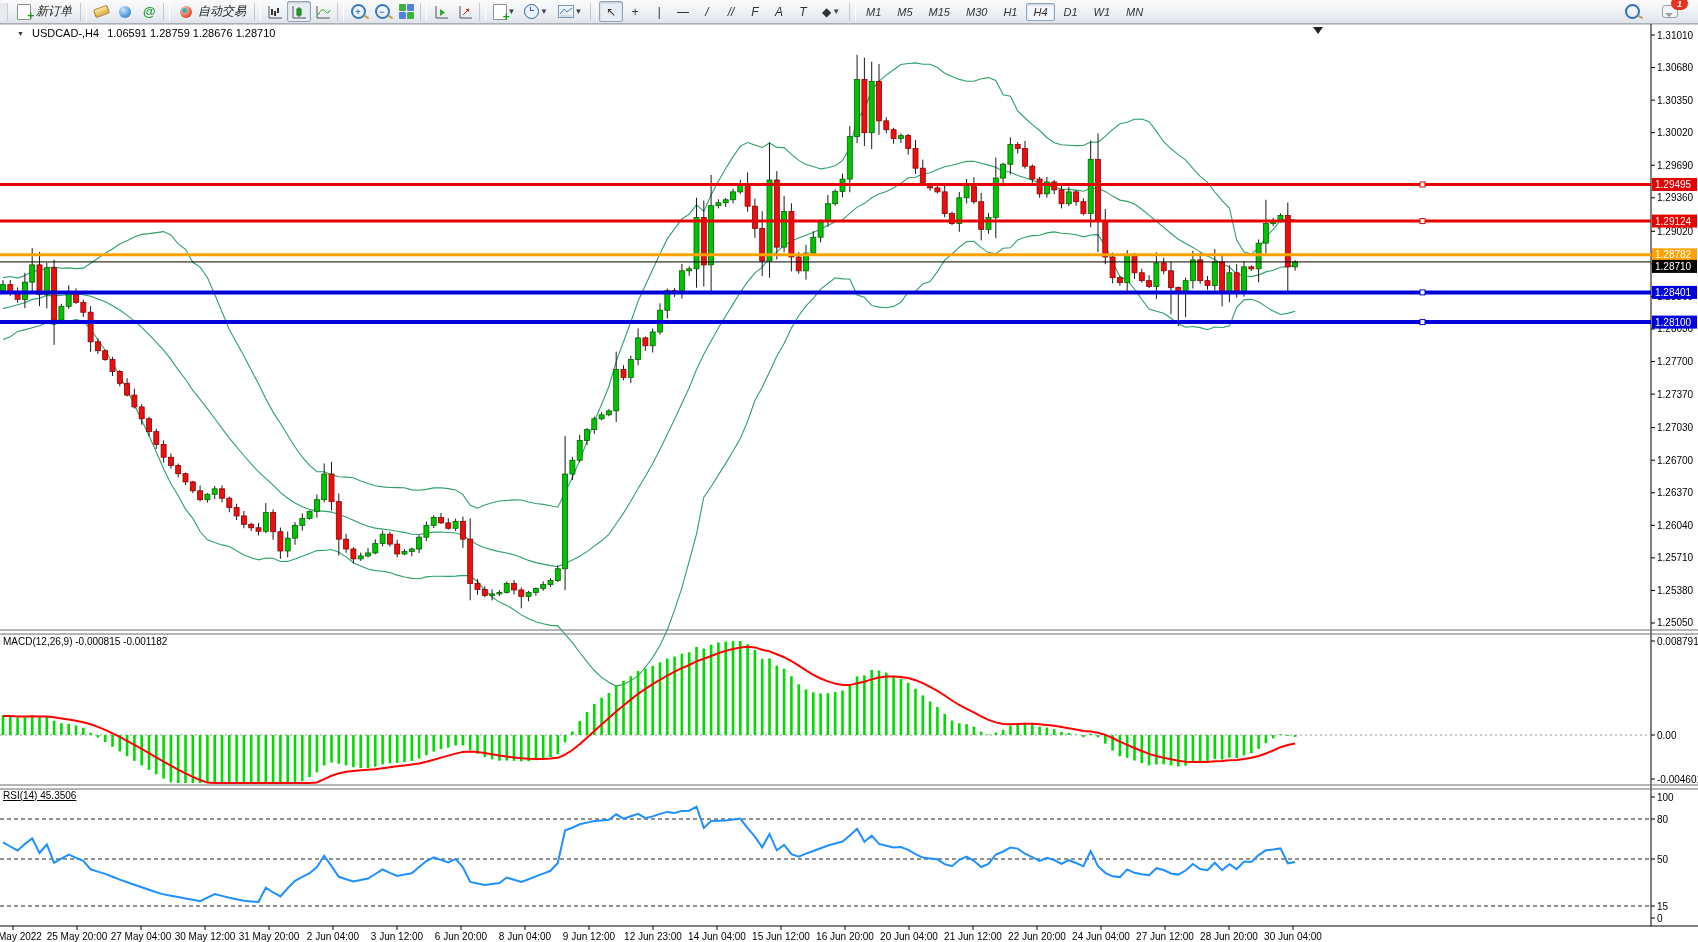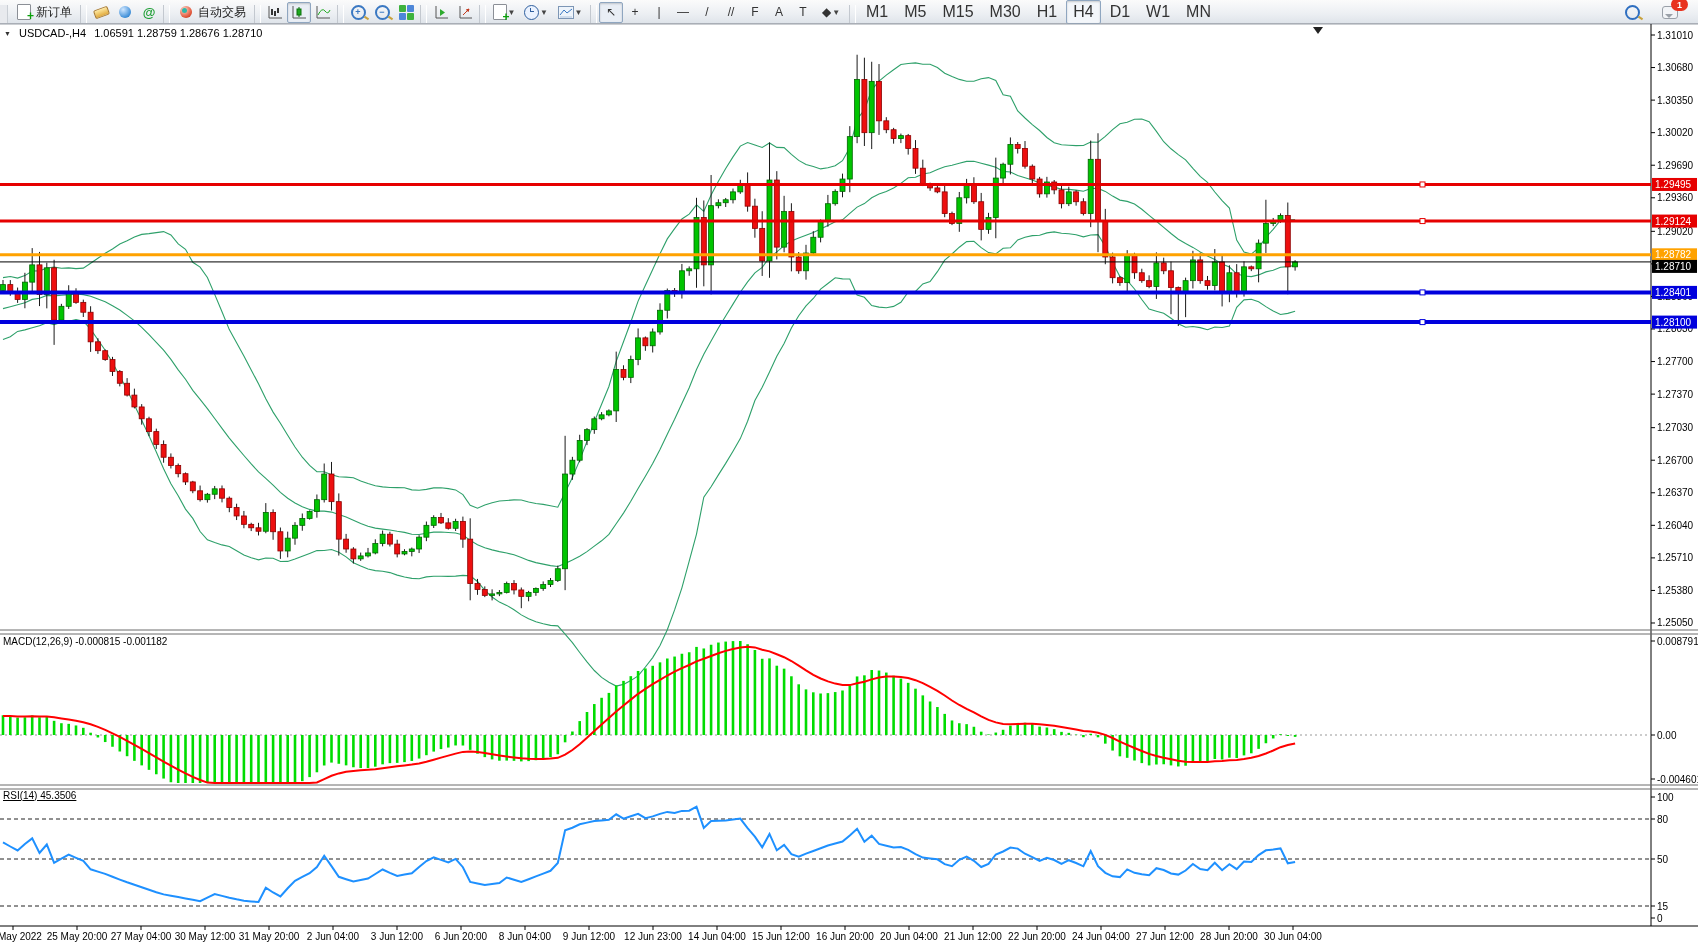--- a/index.html
+++ b/index.html
@@ -1,30 +1,30 @@
 <!DOCTYPE html>
 <html><head>
 <meta charset="utf-8">
 <style>
   html,body{margin:0;padding:0;width:1698px;height:942px;overflow:hidden;
     font-family:"Liberation Sans","DejaVu Sans",sans-serif;background:#ffffff;}
   #toolbar{position:absolute;left:0;top:0;width:1698px;height:23px;
     background:linear-gradient(#fbfbfb,#eceff3 60%,#dfe4ea);
-    border-bottom:1px solid #b7bcc3;display:flex;align-items:flex-end;font-size:12px;color:#222;}
+    border-bottom:1px solid #b7bcc3;display:flex;align-items:center;font-size:12px;color:#222;font-style:italic;}
   .tb-group{display:flex;align-items:center;height:22px;}
   .tb-sep{width:5px;height:18px;margin:0 2px;
     border-left:1px solid #c3c8cf;border-right:1px solid #ffffff;}
   .tb-btn{display:flex;align-items:center;gap:4px;padding:1px 5px;height:19px;
     border:1px solid transparent;border-radius:2px;cursor:default;white-space:nowrap;}
   .tb-ico{width:16px;height:16px;display:inline-flex;align-items:center;justify-content:center;
     font-size:12px;line-height:16px;}
   .glyph-btn{width:22px;height:19px;display:flex;align-items:center;justify-content:center;
     font-size:12px;color:#333;border:1px solid transparent;border-radius:2px;}
   .glyph-btn.pressed{border:1px solid #8fa6c0;background:#e9eef5;box-shadow:inset 0 1px 2px rgba(0,0,0,.18);}
-  .tf-btn{padding:2px 6px;margin:0 1px;font-size:16px;color:#333;border:1px solid transparent;border-radius:2px;}
+  .tf-btn{padding:2px 6px;margin:0 1px;font-size:11px;color:#333;border:1px solid transparent;border-radius:2px;}
   .tf-btn.active{border:1px solid #8fa6c0;background:#f3f6fa;box-shadow:inset 0 1px 2px rgba(0,0,0,.18);}
   .dd{font-size:8px;color:#444;margin-left:1px;}
   .doc-ico{position:relative;width:12px;height:14px;background:#fff;border:1px solid #8b8f96;border-radius:1px;}
   .doc-ico:after{content:"+";position:absolute;right:-4px;bottom:-5px;color:#0aa00a;font-weight:bold;font-size:12px;}
   .crayon{width:13px;height:7px;background:linear-gradient(#ffe9a0,#e0a93c);border:1px solid #a8782a;
     transform:rotate(-20deg);border-radius:2px;}
   .ball-blue{width:12px;height:12px;border-radius:50%;background:radial-gradient(circle at 35% 30%,#cfe6ff,#3f8fd8 70%,#1c5fa0);}
   .at-green{color:#1d9e33;font-weight:bold;font-size:13px;}
   .ball-red{width:12px;height:12px;border-radius:50%;background:radial-gradient(circle at 35% 30%,#ffd9cc,#e2573b 65%,#9e2a14);position:relative;}
   .ball-red:after{content:"";position:absolute;left:2px;top:2px;width:5px;height:5px;border-radius:50%;background:#2fb7a8;}
@@ -33,21 +33,21 @@
   .mag:after{content:"";position:absolute;width:5px;height:2px;background:#c8a23c;right:-5px;bottom:-1px;transform:rotate(35deg);}
   .tile{display:grid;grid-template-columns:7px 7px;grid-template-rows:7px 7px;gap:1px;}
   .tile div{border-radius:1px;}
   .clock{width:13px;height:13px;border-radius:50%;border:1px solid #2f5f9e;background:#eaf2ff;position:relative;}
   .clock:after{content:"";position:absolute;left:5px;top:2px;width:1px;height:4px;background:#2f5f9e;}
   .clock:before{content:"";position:absolute;left:5px;top:5px;width:4px;height:1px;background:#2f5f9e;}
   .bubble{width:14px;height:11px;border:1px solid #9aa0a8;border-radius:3px;background:#f2f4f7;position:relative;}
   .bubble:after{content:"";position:absolute;left:2px;bottom:-4px;border:4px solid transparent;border-top-color:#9aa0a8;}
   .badge{position:absolute;right:-7px;top:-5px;min-width:13px;height:13px;border-radius:7px;background:#e8321e;
     color:#fff;font-size:9px;font-weight:bold;display:flex;align-items:center;justify-content:center;padding:0 2px;}
-  #chart-title{position:absolute;left:4px;top:27px;font-size:11px;color:#000;display:flex;gap:8px;align-items:center;}
+  #chart-title{position:absolute;left:17px;top:27px;font-size:11px;color:#000;display:flex;gap:8px;align-items:center;}
   #chart-title .tri{font-size:7px;color:#333;}
   .panel-label{position:absolute;left:3px;font-size:10px;color:#000;z-index:5;text-align:right;}
   #chart-svg{position:absolute;left:0;top:0;z-index:1;}
 </style>
 </head>
 <body>
 
 <div id="toolbar">
   <div style="width:7px;height:18px;border-right:1px solid #c9ced4;margin-right:2px;background:#e8eaee;"></div>
 

